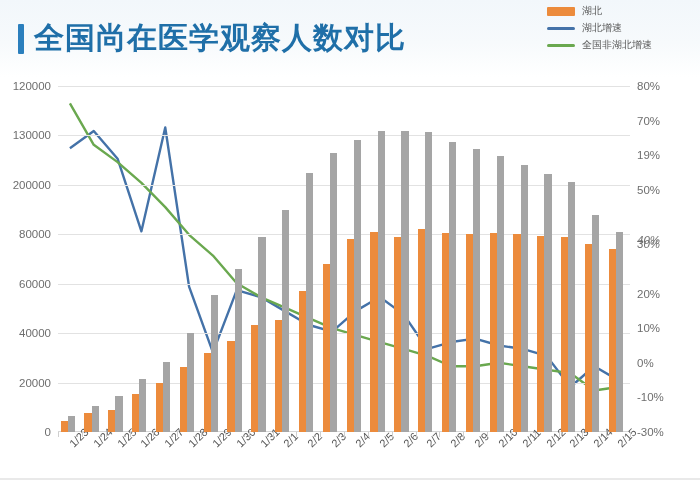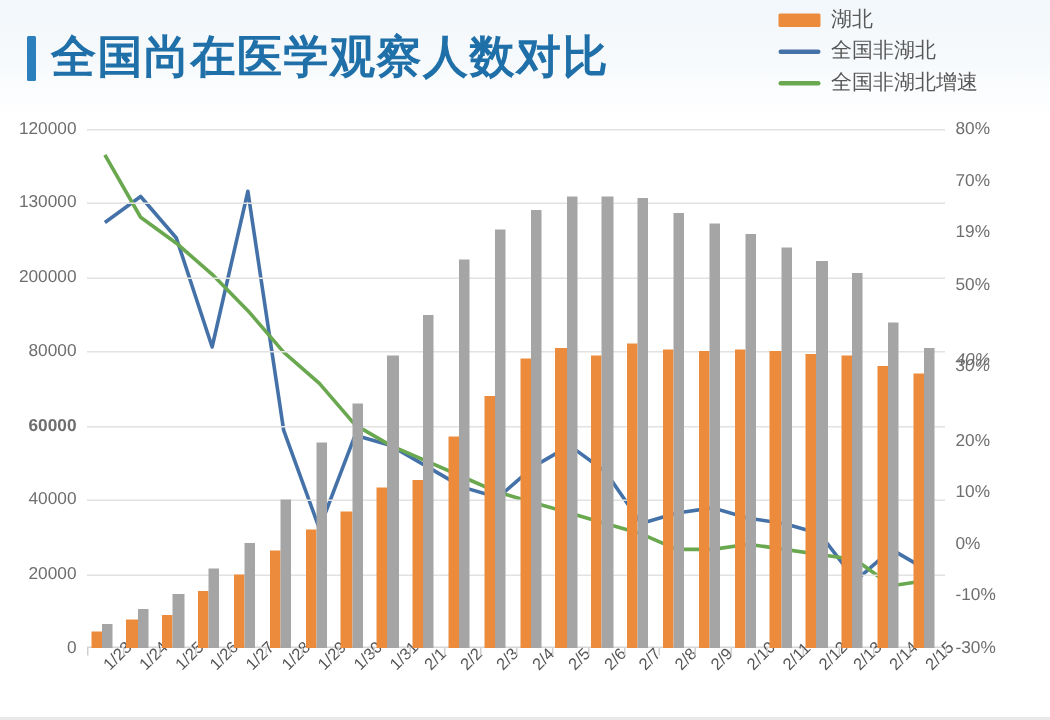--- a/index.html
+++ b/index.html
@@ -28,21 +28,21 @@
     letter-spacing: 1px; white-space: nowrap;
   }
   
   #legend {
     position: absolute; right: 48px; top: 4px;
     display: flex; flex-direction: column; gap: 3px;
   }
   .legend-row { display: flex; align-items: center; gap: 7px; }
   .legend-swatch-bar { width: 28px; height: 9px; border-radius: 1px; }
   .legend-swatch-line { width: 28px; height: 3px; border-radius: 2px; }
-  .legend-label { font-size: 14px; color: #595959; white-space: nowrap; }
+  .legend-label { font-size: 10px; color: #595959; white-space: nowrap; }
   
   #plot {
     position: absolute;
     left: 58px; top: 86px;
     width: 572px; height: 346px;
   }
   .grid-line {
     position: absolute; left: 0; width: 100%;
     height: 1px; background: #e2e2e2;
   }
@@ -99,21 +99,21 @@
     <div id="chart-title">全国尚在医学观察人数对比</div>
   </div>
 
   <div id="legend">
       <div class="legend-row">
         <div class="legend-swatch-bar" style="background: rgb(236, 139, 60);"></div>
         <div class="legend-label">湖北</div>
       </div>
       <div class="legend-row">
         <div class="legend-swatch-line" style="background: rgb(68, 114, 168);"></div>
-        <div class="legend-label">全国非湖北</div>
+        <div class="legend-label">湖北增速</div>
       </div>
       <div class="legend-row">
         <div class="legend-swatch-line" style="background: rgb(106, 168, 79);"></div>
         <div class="legend-label">全国非湖北增速</div>
       </div>
     </div>
 
   <div id="plot">
     <div id="axis-bottom"></div>
     <svg id="lines" viewBox="0 0 572 346" preserveAspectRatio="none">
@@ -122,21 +122,21 @@
       </svg>
   <div class="grid-line" style="top: 0px;"></div>
       <div class="ylabel-left" style="top: 0px;">120000</div>
       <div class="grid-line" style="top: 49.4286px;"></div>
       <div class="ylabel-left" style="top: 49.4286px;">130000</div>
       <div class="grid-line" style="top: 98.8571px;"></div>
       <div class="ylabel-left" style="top: 98.8571px;">200000</div>
       <div class="grid-line" style="top: 148.286px;"></div>
       <div class="ylabel-left" style="top: 148.286px;">80000</div>
       <div class="grid-line" style="top: 197.714px;"></div>
-      <div class="ylabel-left" style="top: 197.714px; font-weight: bold;">60000</div>
+      <div class="ylabel-left" style="top: 197.714px;">60000</div>
       <div class="grid-line" style="top: 247.143px;"></div>
       <div class="ylabel-left" style="top: 247.143px;">40000</div>
       <div class="grid-line" style="top: 296.571px;"></div>
       <div class="ylabel-left" style="top: 296.571px;">20000</div>
       <div class="ylabel-left" style="top: 346px;">0</div>
       <div class="ylabel-right" style="top: 0px;">80%</div>
       <div class="ylabel-right" style="top: 34.6px;">70%</div>
       <div class="ylabel-right" style="top: 69.2px;">19%</div>
       <div class="ylabel-right" style="top: 103.8px; text-align: center;">50%</div>
       <div class="ylabel-right" style="top: 154px; font-style: italic;">40%</div>

